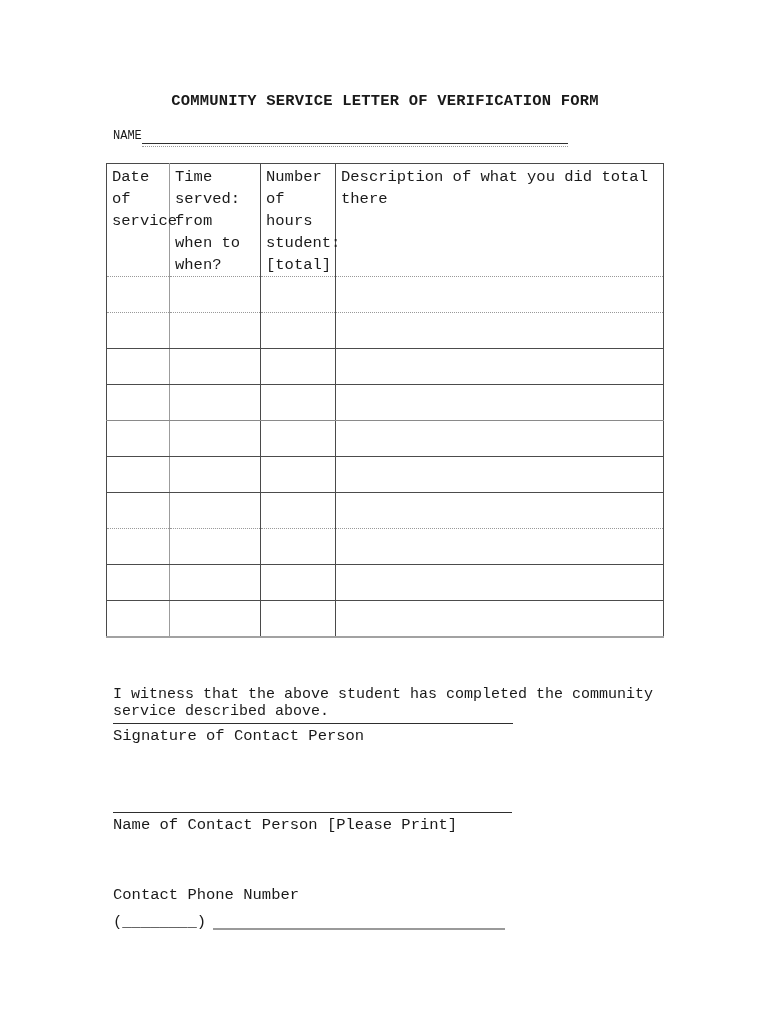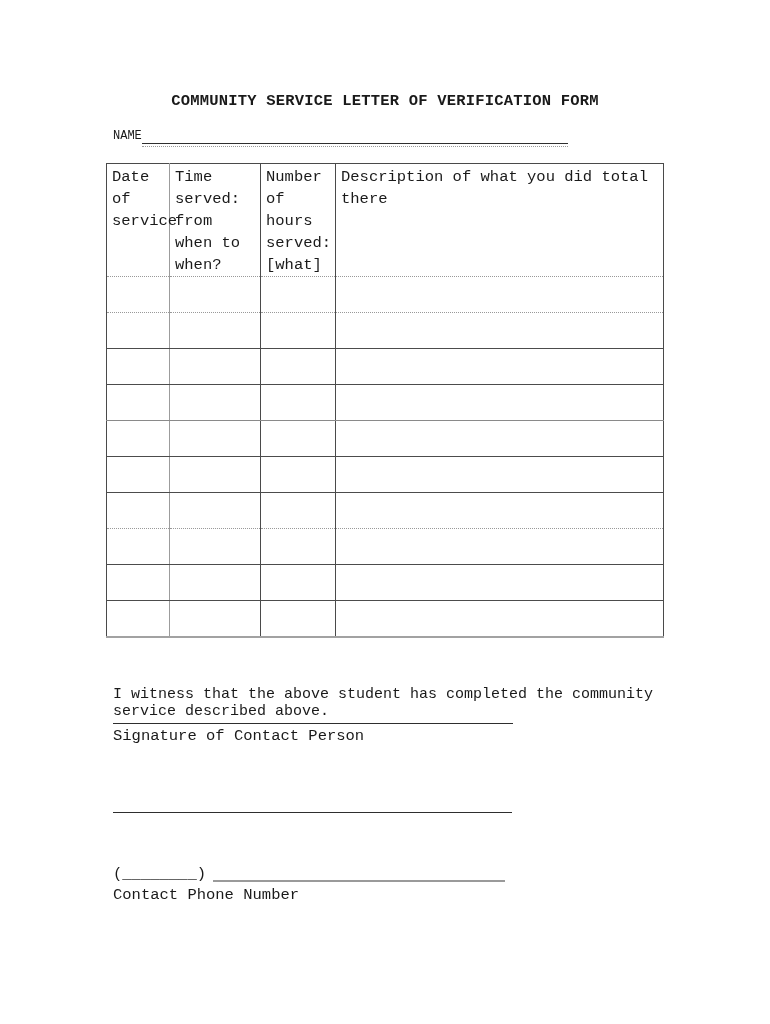--- a/index.html
+++ b/index.html
@@ -77,21 +77,21 @@
   }
   .cname-label {
     position:absolute; top:816px; left:113px;
     font-size:15.5px;
   }
   .phone-row {
     position:absolute; top:866px; left:113px;
     font-size:15.5px; line-height:16px;
     display:flex; align-items:flex-end;
   }
-  .area-code { flex:0 0 auto; letter-spacing:0; }
+  .area-code { flex:0 0 auto; letter-spacing:0;margin-top:48px; }
   .phone-gap { width:7px; }
   .phone-fill {
     display:inline-block; width:292px; height:13px;
     border-bottom:2px solid #9a9a9a;
   }
   .phone-label {
     position:absolute; top:886px; left:113px;
     font-size:15.5px;
   }
 </style>
@@ -111,21 +111,21 @@
     <colgroup>
       <col style="width:63px">
       <col style="width:91px">
       <col style="width:75px">
       <col style="width:328px">
     </colgroup>
     <thead>
       <tr>
         <th class="hcell vb-gray">Date of service</th>
         <th class="hcell vb-dark">Time served: from when to when?</th>
-        <th class="hcell vb-dark">Number of hours served: [what]</th>
+        <th class="hcell vb-dark">Number of hours student: [total]</th>
         <th class="hcell">Description of what you did total there</th>
       </tr>
     </thead>
     <tbody>
         <tr>
           <td class="dcell vb-gray hb-dot"></td>
           <td class="dcell vb-dark hb-dot"></td>
           <td class="dcell vb-dark hb-dot"></td>
           <td class="dcell  hb-dot"></td>
         </tr>
@@ -185,20 +185,21 @@
         </tr>
       </tbody>
   </table>
 
   <div class="witness">I witness that the above student has completed the community service described above.</div>
 
   <div class="sig-line"></div>
   <div class="sig-label">Signature of Contact Person</div>
 
   <div class="cname-line"></div>
+  <div class="cname-label">Name of Contact Person [Please Print]</div>
 
   <div class="phone-row">
     <span class="area-code">(________)</span>
     <span class="phone-gap"></span>
     <span class="phone-fill"></span>
   </div>
   <div class="phone-label">Contact Phone Number</div>
 
 </div>
 

